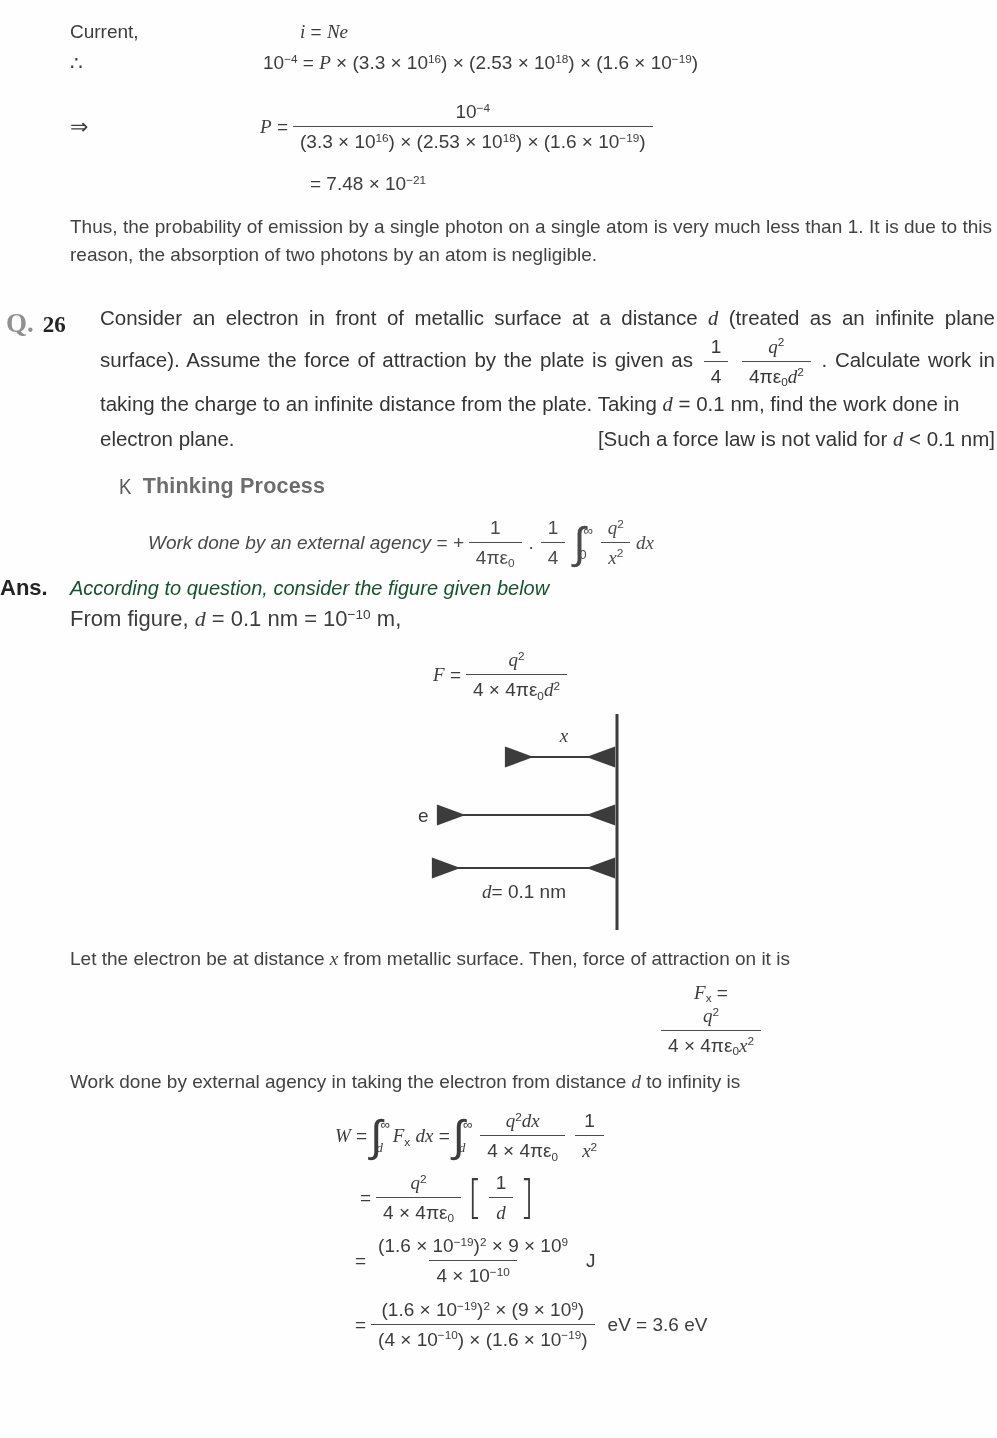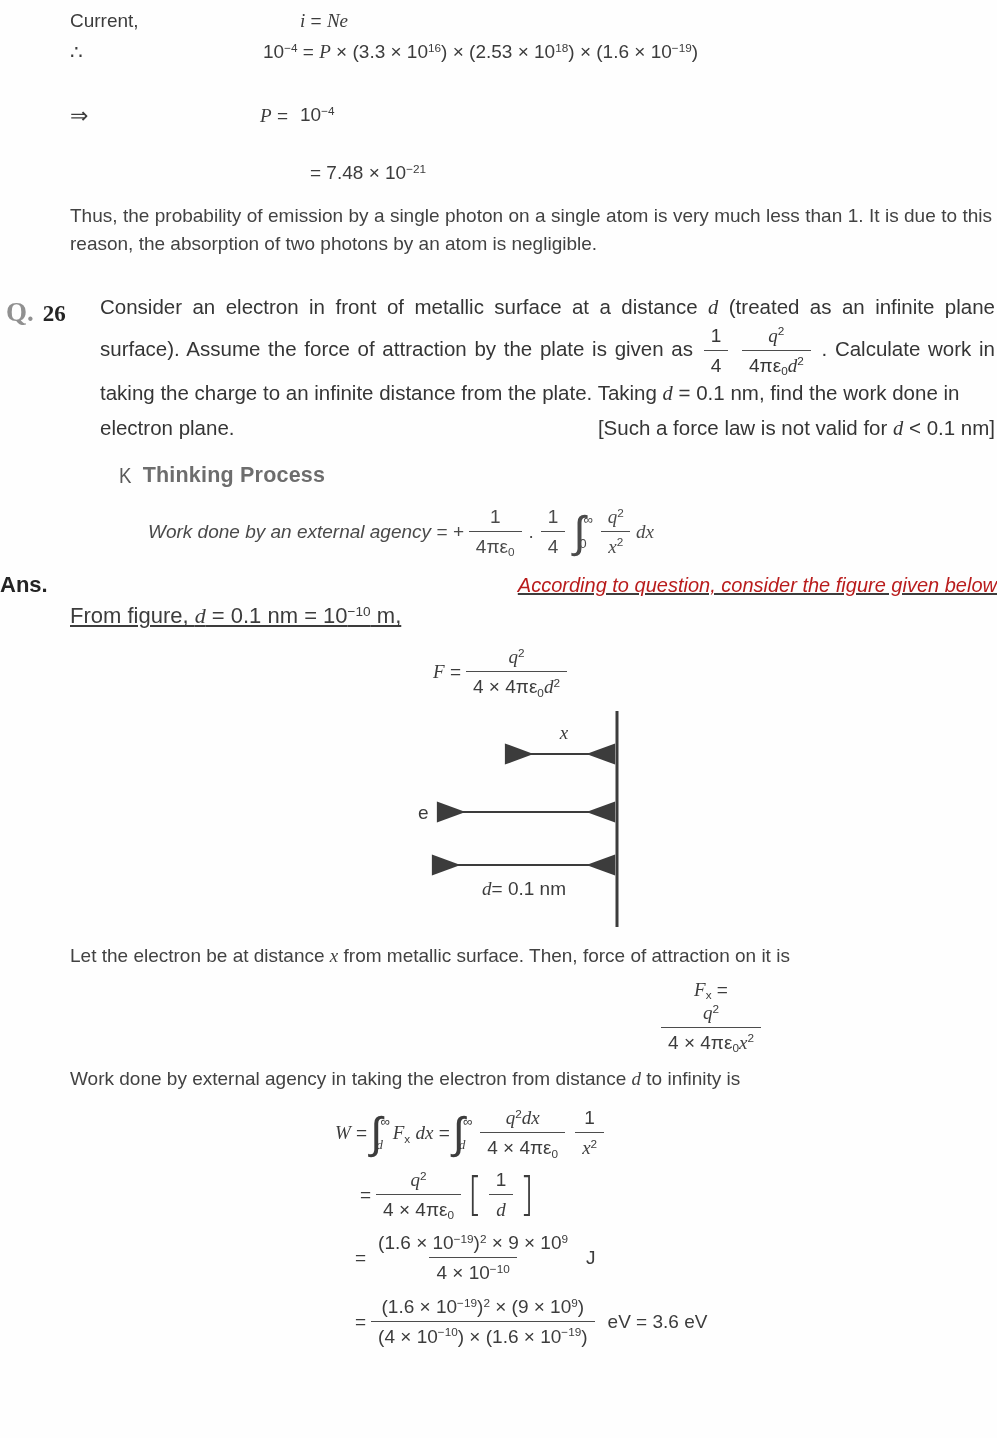--- a/index.html
+++ b/index.html
@@ -4,21 +4,21 @@
 <style>
   * { margin:0; padding:0; box-sizing:border-box; }
   html,body { width:997px; height:1438px; }
   body {
     background:#fefefe;
     color:#3c3c3c;
     font-family:"Liberation Sans", sans-serif;
     overflow:hidden;
     position:relative;
   }
-  .page { width:997px; height:1110px; padding-top:6px; background:#fefefe; }
+  .page { width:997px; height:1110px; padding-top:17px; background:#fefefe; }
 
   
   i { font-family:"Liberation Serif", serif; font-style:italic; }
 
   sup { font-size:0.62em; vertical-align:baseline; position:relative; top:-0.55em; }
   sub { font-size:0.62em; vertical-align:baseline; position:relative; top:0.28em; }
 
   
   .eqrow { display:flex; align-items:center; padding-left:70px; font-size:19px; }
   .lab { flex-shrink:0; }
@@ -63,23 +63,23 @@
   
   .thinking { margin-top:18px; padding-left:118px; }
   .t-head { display:flex; align-items:center; }
   .t-icon { font-size:22px; font-weight:300; color:#5a5a5a; transform:scaleX(0.85); display:inline-block; }
   .t-title { margin-left:10px; font-size:21.5px; font-weight:bold; color:#6d6d6d; letter-spacing:0.2px; }
   .t-eq { margin:16px 0 0 30px; display:flex; align-items:center; font-size:19px; color:#4a4a4a; }
   .t-eq .lead { font-style:italic; }
   .t-eq .dot { align-self:center; padding:0 2px; }
 
   
-  .answer { position:relative; margin-top:16px; padding-left:70px;text-decoration:underline; }
+  .answer { position:relative; margin-top:8px; padding-left:70px; }
   .ans-label { position:absolute; left:0; top:-2px; font-size:22px; font-weight:bold; color:#242424; }
-  .ans-intro { font-size:20px; font-style:italic; color:#b91c1c;text-align:right; }
+  .ans-intro { font-size:20px; font-style:italic; color:#14532d; }
   .ans-from { margin-top:6px; font-size:22px; }
 
   .f-eq  { margin:16px 0 0 433px; }
   .fx-eq { margin:12px 0 0 425px;flex-direction:column; }
 
   
   .figure { margin:10px 0 0 412px; }
   .figure svg { display:block; }
   .fig-text { font-family:"Liberation Sans", sans-serif; font-size:19px; fill:#3c3c3c; }
   .fig-var { font-family:"Liberation Serif", serif; font-style:italic; }
@@ -107,20 +107,21 @@
     </div>
     <div class="eqrow r2">
       <span class="lab w2">∴</span>
       <span class="math">10<sup>−4</sup> = <i>P</i> × (3.3 × 10<sup>16</sup>) × (2.53 × 10<sup>18</sup>) × (1.6 × 10<sup>−19</sup>)</span>
     </div>
     <div class="eqrow r3">
       <span class="lab w3">⇒</span>
       <span class="math"><i>P</i> =</span>
       <span class="frac">
         <span class="num">10<sup>−4</sup></span>
+        <span class="den">(3.3 × 10<sup>16</sup>) × (2.53 × 10<sup>18</sup>) × (1.6 × 10<sup>−19</sup>)</span>
       </span>
     </div>
     <div class="eqrow r4">
       <span class="lab w4"></span>
       <span class="math">= 7.48 × 10<sup>−21</sup></span>
     </div>
     <p class="conclusion">Thus, the probability of emission by a single photon on a single atom is very much less than 1. It is due to this reason, the absorption of two photons by an atom is negligible.</p>
   </section>
 
   <section class="question">

